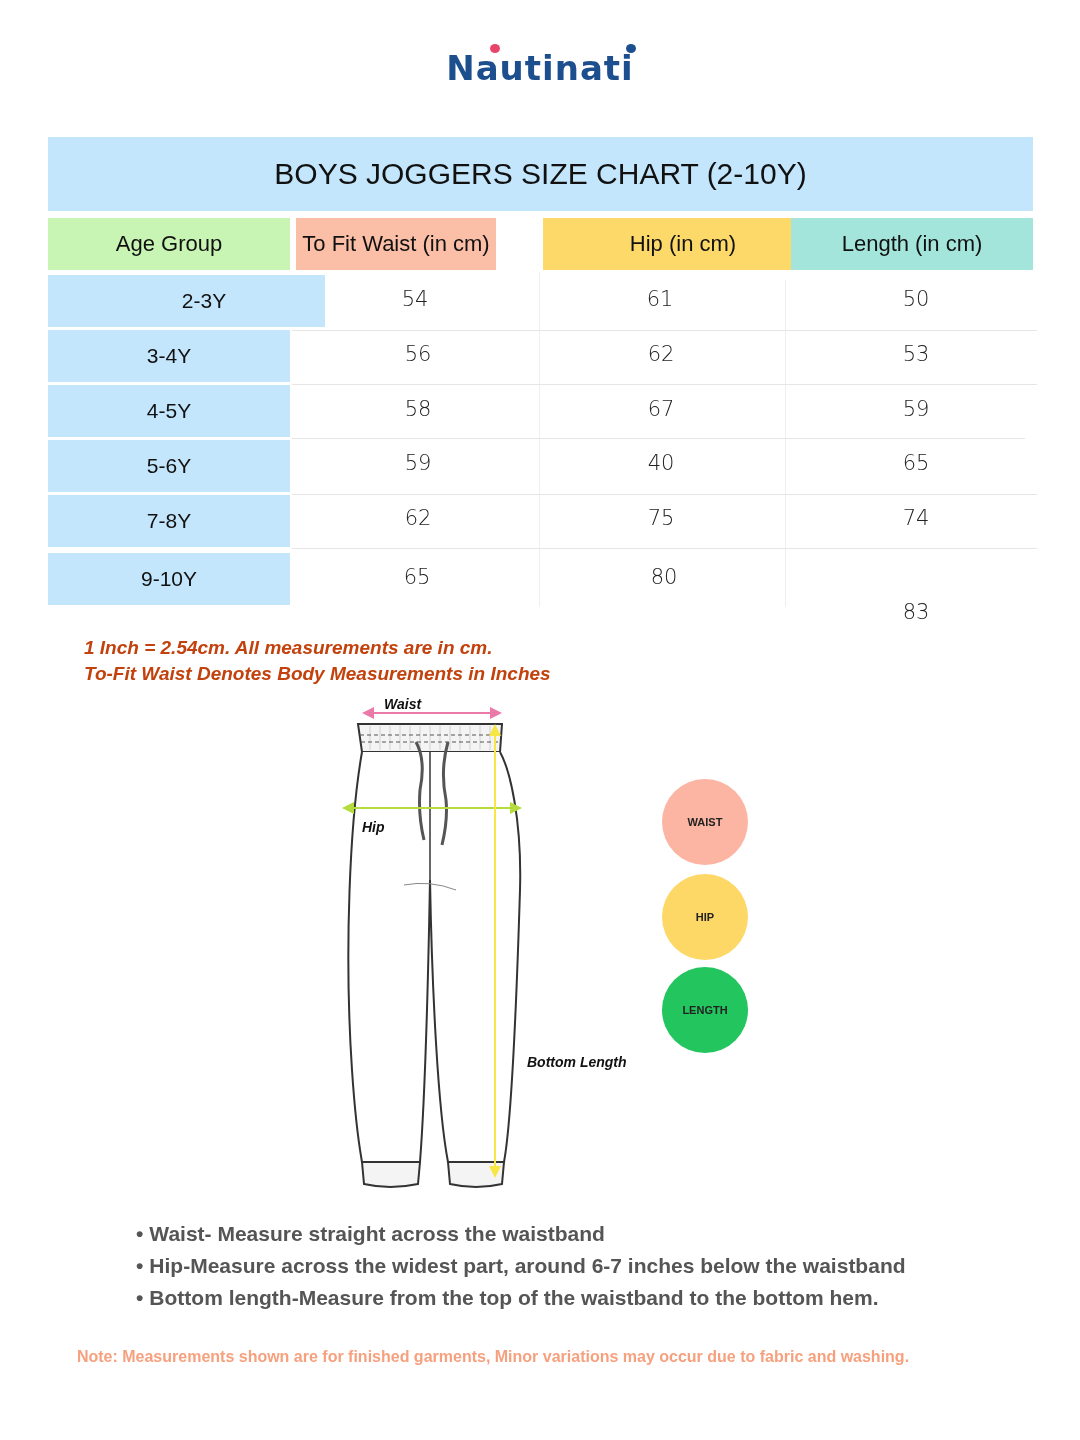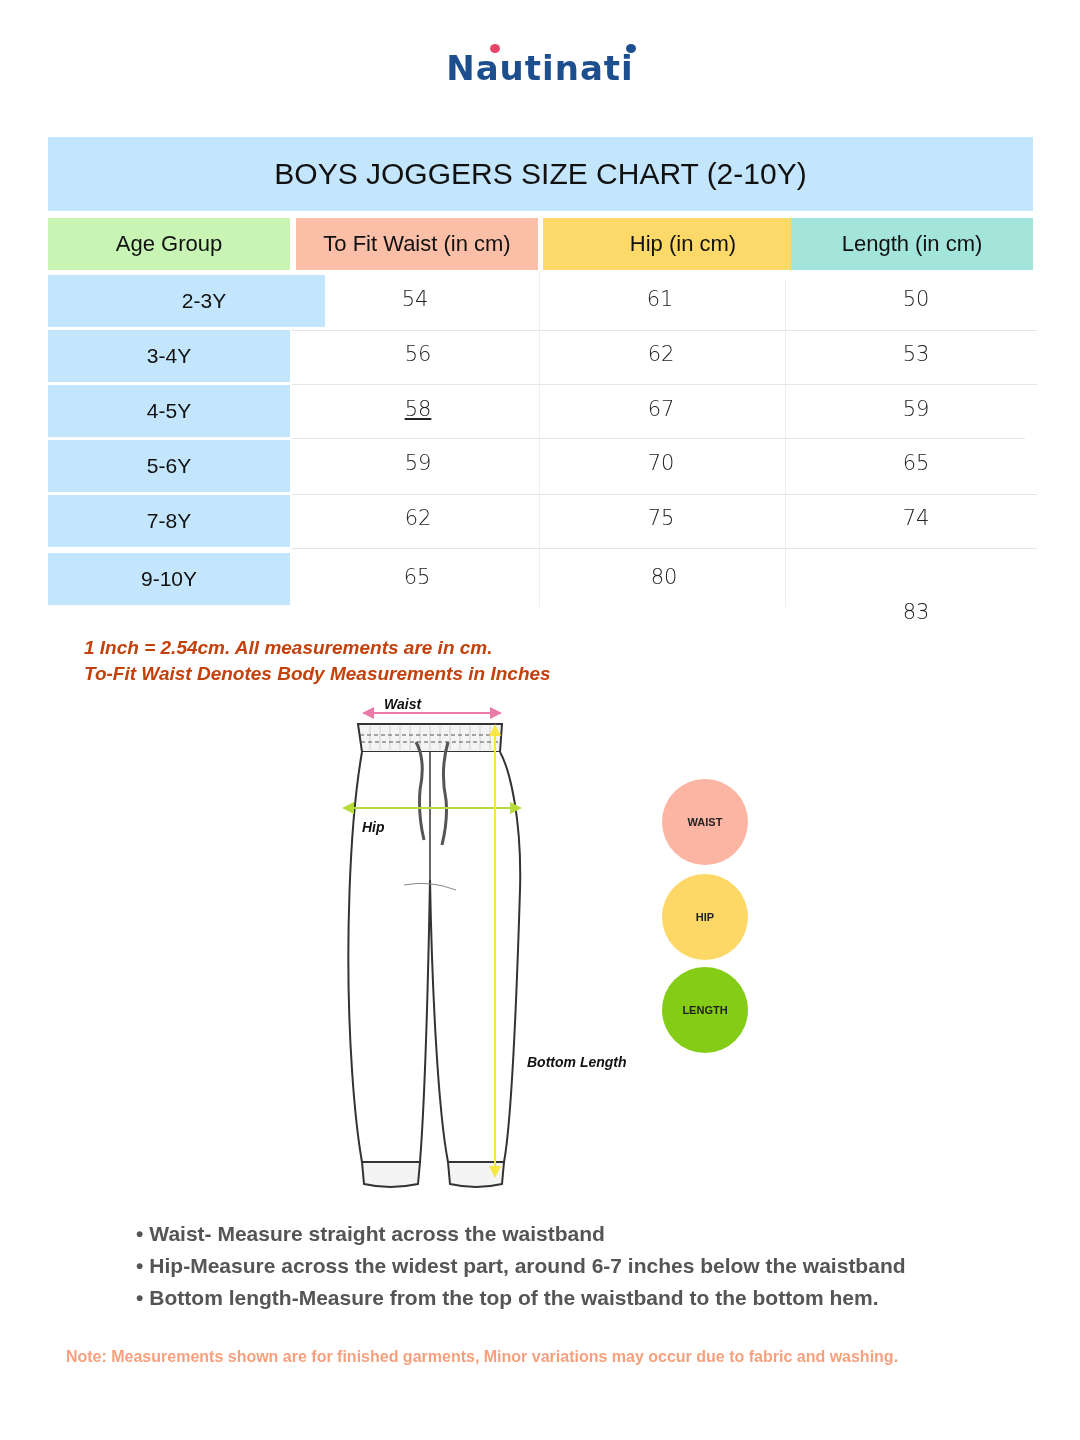--- a/index.html
+++ b/index.html
@@ -14,37 +14,37 @@
   .age-cell { position:absolute; left:48px; width:242px; height:52px; background:#c3e6fc; display:flex; align-items:center; justify-content:center; font-size:21px; }
   .val { position:absolute; width:120px; text-align:center; font-size:21px; font-family:"DejaVu Sans", sans-serif; font-weight:300; color:#222; }
   .hline { position:absolute; height:1px; background:#e6e6e6; }
   .vline { position:absolute; width:1px; background:#efefef; }
   .notes { position:absolute; left:84px; top:635px; font-weight:bold; font-style:italic; font-size:19px; line-height:26px; font-family:"Liberation Sans", sans-serif; color:#c2410c; }
   .diagram { position:absolute; left:330px; top:690px; width:320px; height:510px; }
   .lbl { position:absolute; font-style:italic; font-weight:bold; font-size:14px; color:#111; }
   .circle { position:absolute; left:662px; width:86px; height:86px; border-radius:50%; display:flex; align-items:center; justify-content:center; font-size:11px; font-weight:bold; color:#222; }
   .bullets { position:absolute; left:136px; top:1218px; font-size:21px; font-weight:bold; color:#555; line-height:32px; }
   .bullets div::before { content:"\2022"; margin-right:6px; }
-  .footnote { position:absolute; left:1px; width:962px; top:1348px; text-align:center; font-size:16px; font-weight:bold; color:#f7a07e; }
+  .footnote { position:absolute; left:12px; width:962px; top:1348px; text-align:center; font-size:16px; font-weight:bold; color:#f7a07e; }
 </style>
 </head>
 <body>
 
 <div class="logo">
   <span class="logo-text">
     <span>Nautinati</span>
     <span class="paw paw-pink"></span>
     <span class="paw paw-blue"></span>
   </span>
 </div>
 
 <div class="title-bar">BOYS JOGGERS SIZE CHART (2-10Y)</div>
 
 <div class="hdr" style="left:48px;width:242px;background:#c8f5b4;">Age Group</div>
-<div class="hdr" style="left:296px;width:242px;background:#fbbfa7;">To Fit Waist (in cm)</div>
+<div class="hdr" style="left:296px;width:200px;background:#fbbfa7;">To Fit Waist (in cm)</div>
 <div class="hdr" style="left:543px;width:242px;background:#fcd968;padding-left:19px;">Hip (in cm)</div>
 <div class="hdr" style="left:791px;width:242px;background:#a3e5da;">Length (in cm)</div>
 
 <div class="vline" style="left:539px;top:272px;height:335px;"></div>
 <div class="vline" style="left:785px;top:280px;height:327px;"></div>
 <div class="hline" style="left:292px;top:330px;width:745px;"></div>
 <div class="hline" style="left:292px;top:384px;width:745px;"></div>
 <div class="hline" style="left:292px;top:438px;width:733px;"></div>
 <div class="hline" style="left:292px;top:494px;width:745px;"></div>
 <div class="hline" style="left:292px;top:548px;width:745px;"></div>
@@ -56,28 +56,28 @@
   <div class="val" style="left:856px;top:287px;">50</div>
 </div>
 <div>
   <div class="age-cell" style="top:330px;">3-4Y</div>
   <div class="val" style="left:358px;top:342px;">56</div>
   <div class="val" style="left:601px;top:342px;">62</div>
   <div class="val" style="left:856px;top:342px;">53</div>
 </div>
 <div>
   <div class="age-cell" style="top:385px;">4-5Y</div>
-  <div class="val" style="left:358px;top:397px;text-decoration:underline;">58</div>
+  <div class="val" style="left:358px;top:397px;">58</div>
   <div class="val" style="left:601px;top:397px;">67</div>
   <div class="val" style="left:856px;top:397px;">59</div>
 </div>
 <div>
   <div class="age-cell" style="top:440px;">5-6Y</div>
   <div class="val" style="left:358px;top:451px;">59</div>
-  <div class="val" style="left:601px;top:451px;">70</div>
+  <div class="val" style="left:601px;top:451px;">40</div>
   <div class="val" style="left:856px;top:451px;">65</div>
 </div>
 <div>
   <div class="age-cell" style="top:495px;">7-8Y</div>
   <div class="val" style="left:358px;top:506px;">62</div>
   <div class="val" style="left:601px;top:506px;">75</div>
   <div class="val" style="left:856px;top:506px;">74</div>
 </div>
 <div>
   <div class="age-cell" style="top:553px;">9-10Y</div>
@@ -135,21 +135,21 @@
     <polygon points="165,34 159,46 171,46" fill="#f6e646"></polygon>
     <polygon points="165,488 159,476 171,476" fill="#f6e646"></polygon>
   </svg>
   <div class="lbl" style="left:54px;top:6px;">Waist</div>
   <div class="lbl" style="left:32px;top:129px;">Hip</div>
   <div class="lbl" style="left:197px;top:364px;">Bottom Length</div>
 </div>
 
 <div class="circle" style="top:779px;background:#fbb5a2;">WAIST</div>
 <div class="circle" style="top:874px;background:#fdd866;">HIP</div>
-<div class="circle" style="top:967px;background:#84cc16;">LENGTH</div>
+<div class="circle" style="top:967px;background:#22c55e;">LENGTH</div>
 
 <div class="bullets">
   <div>Waist- Measure straight across the waistband</div>
   <div>Hip-Measure across the widest part, around 6-7 inches below the waistband</div>
   <div>Bottom length-Measure from the top of the waistband to the bottom hem.</div>
 </div>
 
 <div class="footnote">Note: Measurements shown are for finished garments, Minor variations may occur due to fabric and washing.</div>
 
 </body></html>

